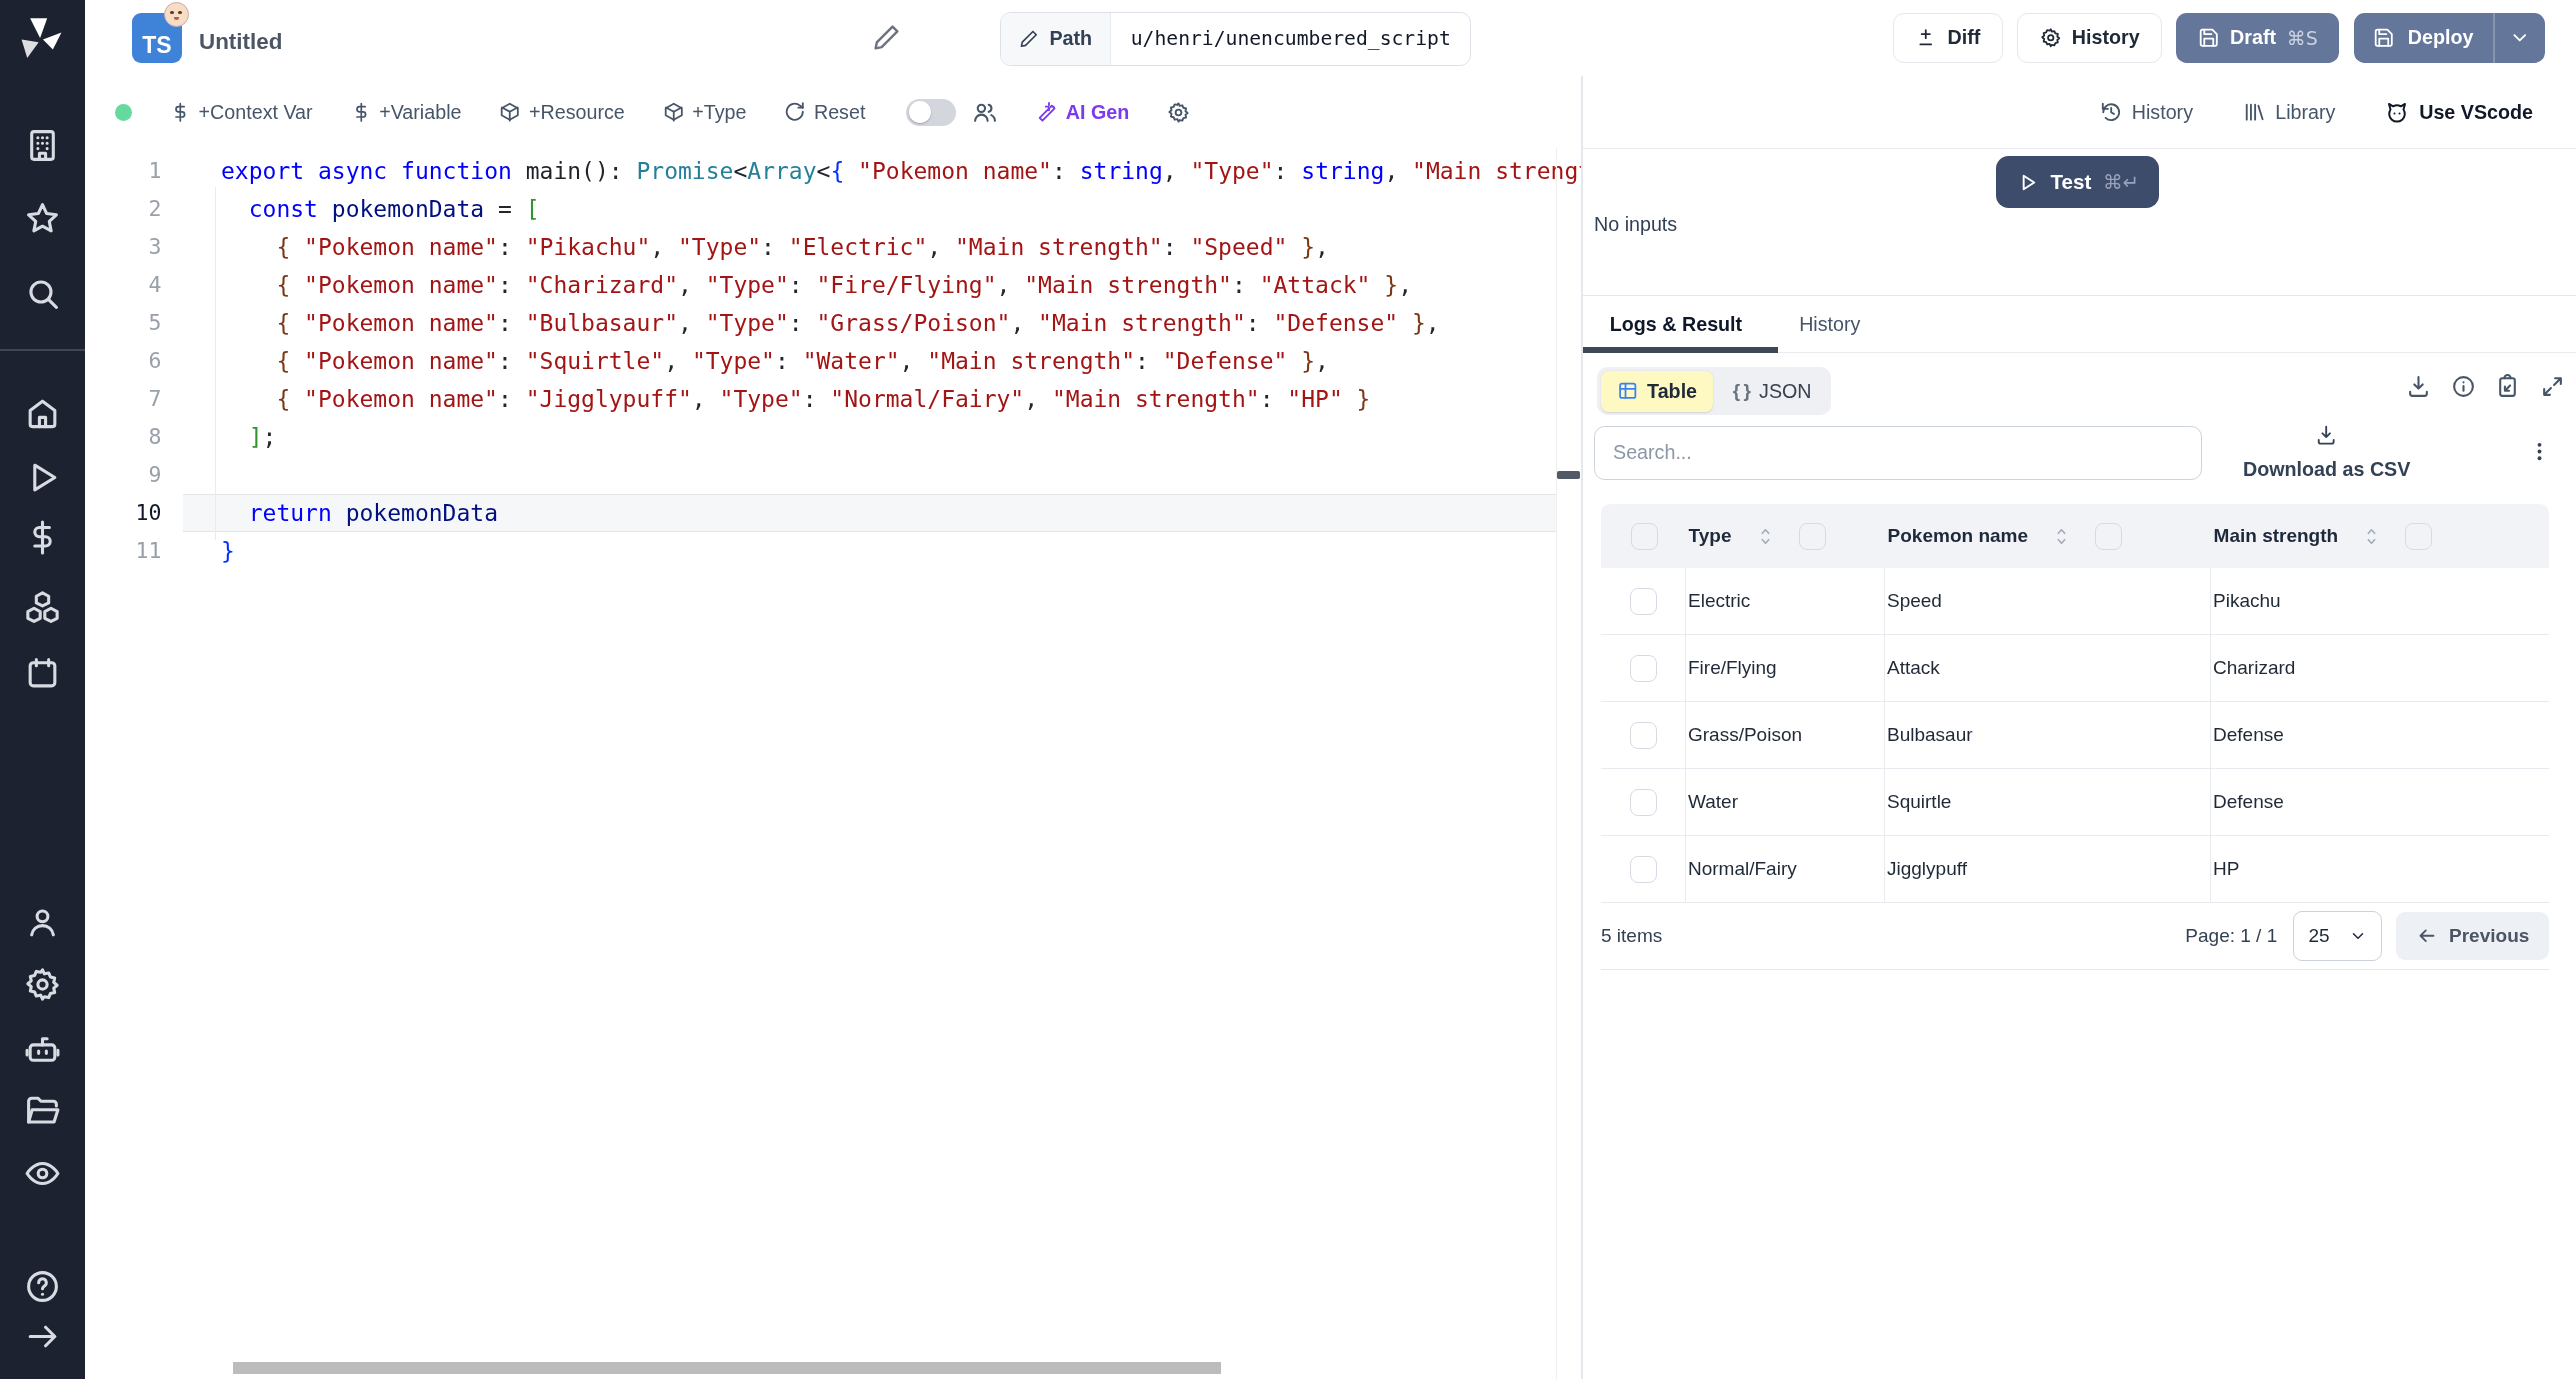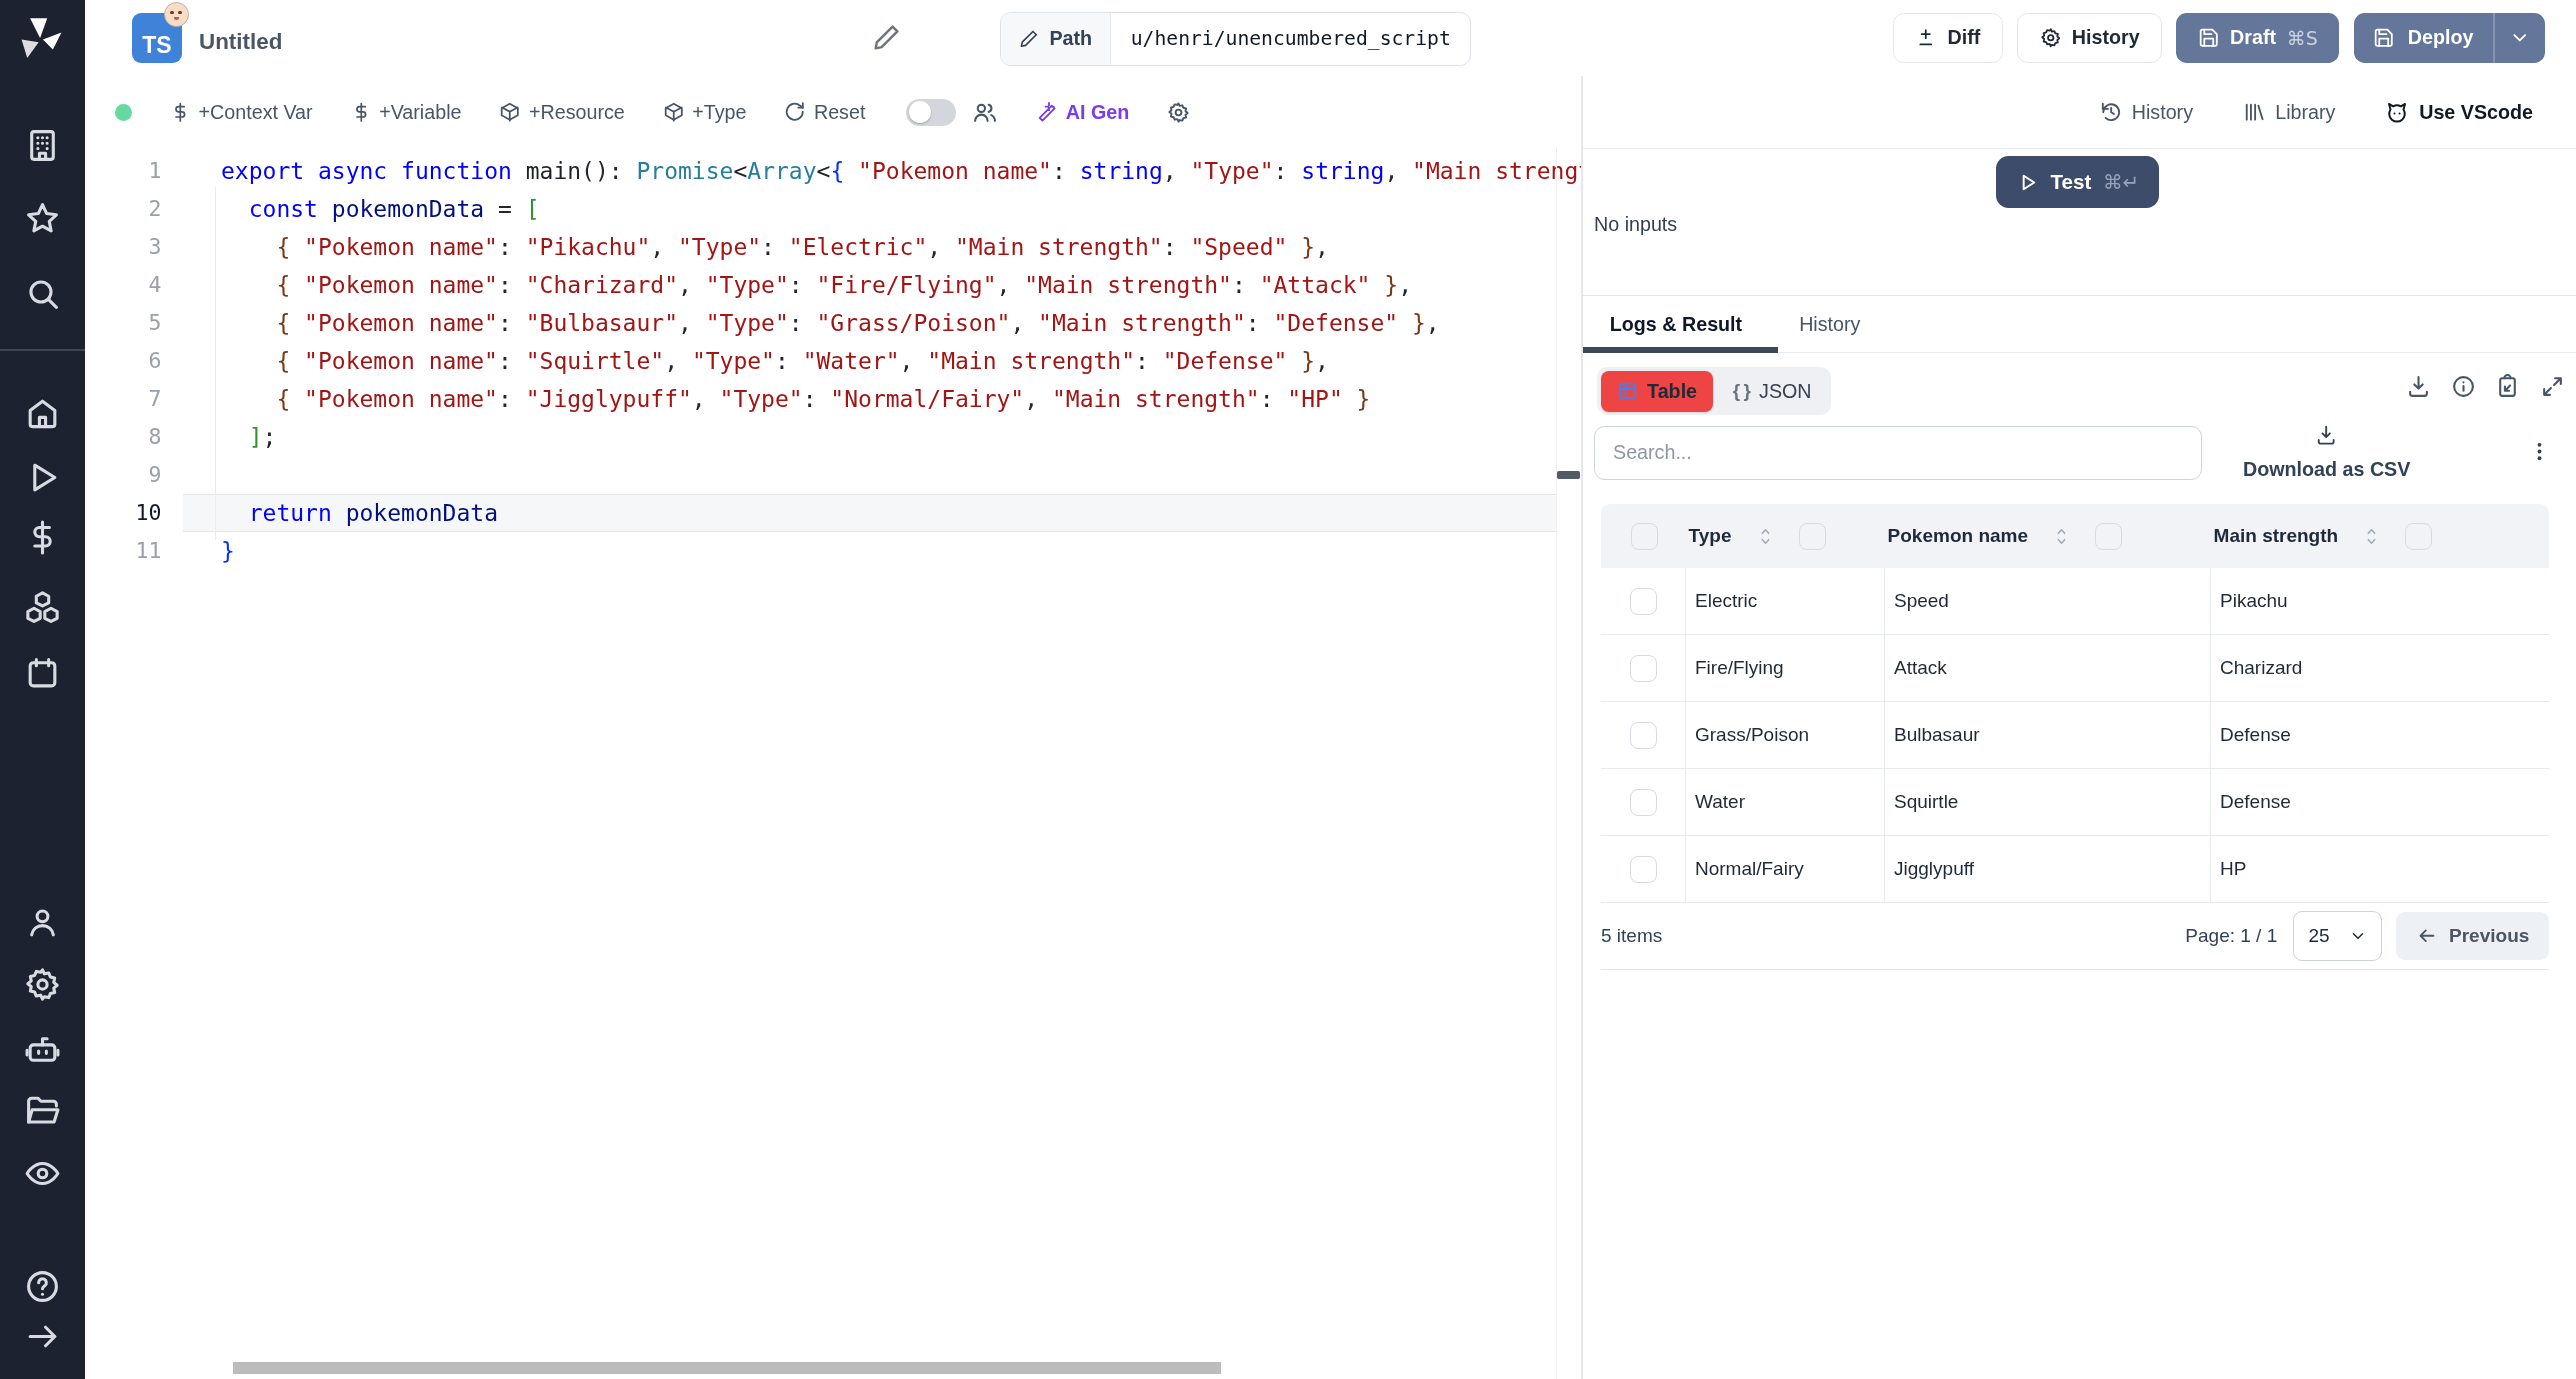--- a/index.html
+++ b/index.html
@@ -74,41 +74,41 @@
   #test-btn .shortcut{color:#98a3ba;font-size:19.7px;}
   #no-inputs{left:1594px;top:213px;font-size:19.7px;color:#334155;}
   #panel-h-divider{left:1583px;top:295px;width:993px;height:0.9px;background:#e5e7eb;}
   #tabs-row{left:1583px;top:296px;width:993px;height:57px;display:flex;align-items:center;border-bottom:1.8px solid #e9ecef;box-sizing:border-box;}
   .tab{font-size:19.7px;padding:0 12.5px;}
   #tab-logs{margin-left:14.3px;color:#0f172a;font-weight:600;}
   #tab-history{margin-left:32px;color:#475569;}
   #tab-underline{left:1583px;top:347px;width:195px;height:6.3px;background:#3d4756;}
   #view-toggle{left:1597px;top:367px;height:48px;background:#eef0f3;border-radius:10.7px;display:flex;align-items:center;padding:3.6px;box-sizing:border-box;gap:3.6px;}
   .seg{display:flex;align-items:center;gap:9px;height:41px;padding:0 16px;border-radius:8px;font-size:19.7px;color:#374151;}
-  .seg.active{background:#ef4444;box-shadow:0 0.9px 1.8px rgba(0,0,0,.12);font-weight:600;color:#1f2937;}
+  .seg.active{background:#fef9c3;box-shadow:0 0.9px 1.8px rgba(0,0,0,.12);font-weight:600;color:#1f2937;}
   .seg .ic{color:#3b82f6;}
   .braces{color:#6b7280;font-weight:600;font-size:19px;letter-spacing:-0.9px;}
   #result-icons{left:2406px;top:374px;display:flex;gap:19.7px;color:#475569;}
   #result-icons .ic{width:25px;height:25px;}
   #search-row{left:1594px;top:424px;width:964px;height:57px;display:flex;align-items:center;}
   #search-input{width:608px;height:54px;border:1.8px solid #ccd3dc;border-radius:10.7px;font-size:19.7px;color:#1f2937;
                 padding:0 18px;box-sizing:border-box;font-family:"Liberation Sans",sans-serif;outline:none;}
   #search-input::placeholder{color:#8c97a6;}
   #csv-btn{display:flex;align-items:center;gap:11.6px;margin-left:41px;color:#334155;font-size:19.7px;font-weight:600;flex-direction:column;}
   #dots-menu{margin-left:auto;margin-right:7.2px;color:#334155;}
 
   
   #result-table{left:1601px;top:504px;width:948px;}
   .thead{display:grid;grid-template-columns:84px 199px 326px 1fr;background:#f1f3f6;border-radius:9px 9px 0 0;height:64px;align-items:center;}
   .thcell{display:flex;align-items:center;gap:24px;font-size:19px;font-weight:700;color:#1e293b;padding-left:3.6px;}
   .cbox{width:27px;height:27px;border:1.8px solid #d6dbe3;border-radius:8px;background:#fff;box-sizing:border-box;flex:none;}
   .cbox.ghost{background:transparent;}
   .sort-ic{color:#a3abb8;}
   .trow{display:grid;grid-template-columns:84px 199px 326px 1fr;height:66px;align-items:center;border-bottom:0.9px solid #e7eaee;}
-  .tcell{font-size:19px;color:#1f2937;height:100%;display:flex;align-items:center;padding-left:9px;border-left:0.9px solid #e7eaee;box-sizing:border-box;}
+  .tcell{font-size:19px;color:#1f2937;height:100%;display:flex;align-items:center;padding-left:2px;border-left:0.9px solid #e7eaee;box-sizing:border-box;}
   .tcell.tcheck{border-left:none;justify-content:center;padding-left:0;}
   #table-footer{display:flex;align-items:center;height:66px;border-bottom:1.8px solid #e5e7eb;font-size:19px;color:#334155;}
   #page-label{margin-left:auto;margin-right:16px;}
   #page-size{display:flex;align-items:center;gap:19px;border:1.8px solid #cbd2db;border-radius:9px;height:48px;padding:0 14.3px;color:#1f2937;}
   #prev-btn{display:flex;align-items:center;gap:11.6px;background:#edf0f4;border-radius:9px;height:48px;padding:0 19.7px;
             margin-left:14.3px;color:#4b5563;font-weight:600;font-size:19px;}
 </style>
 </head>
 <body>
 

